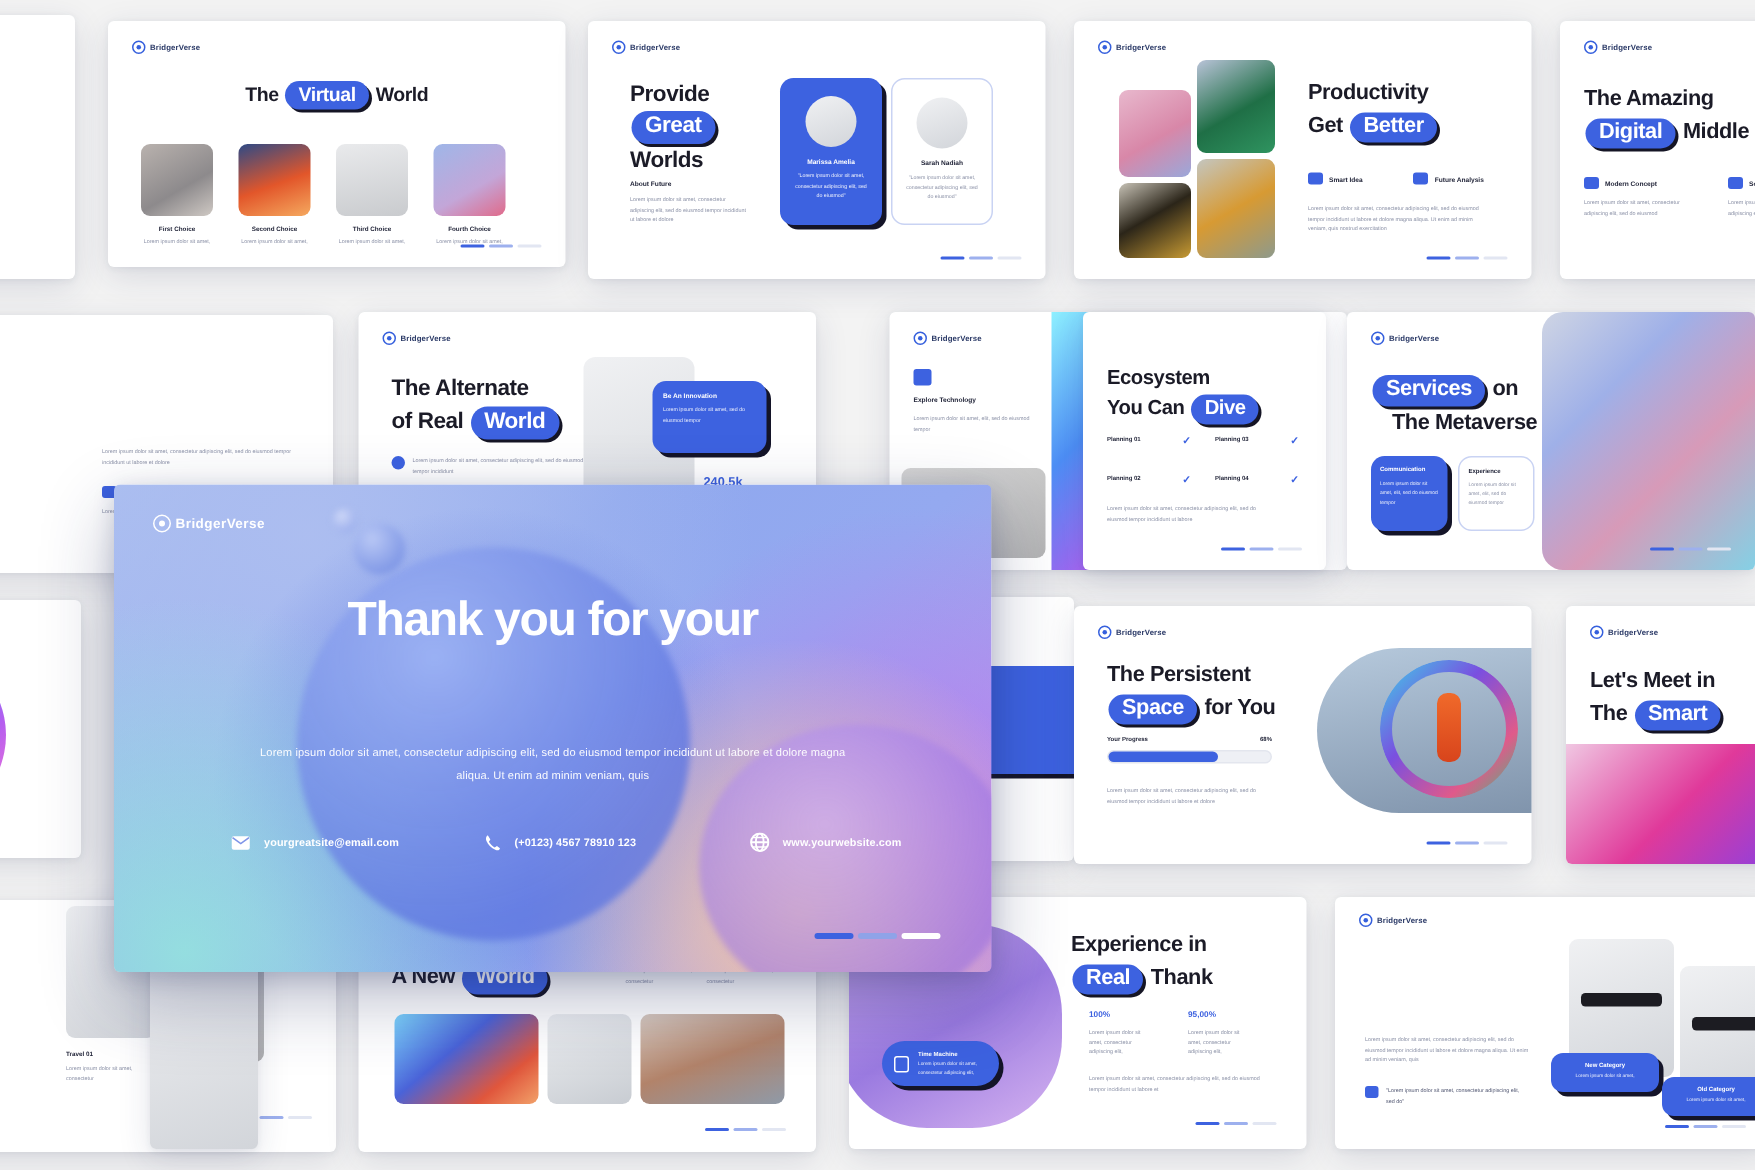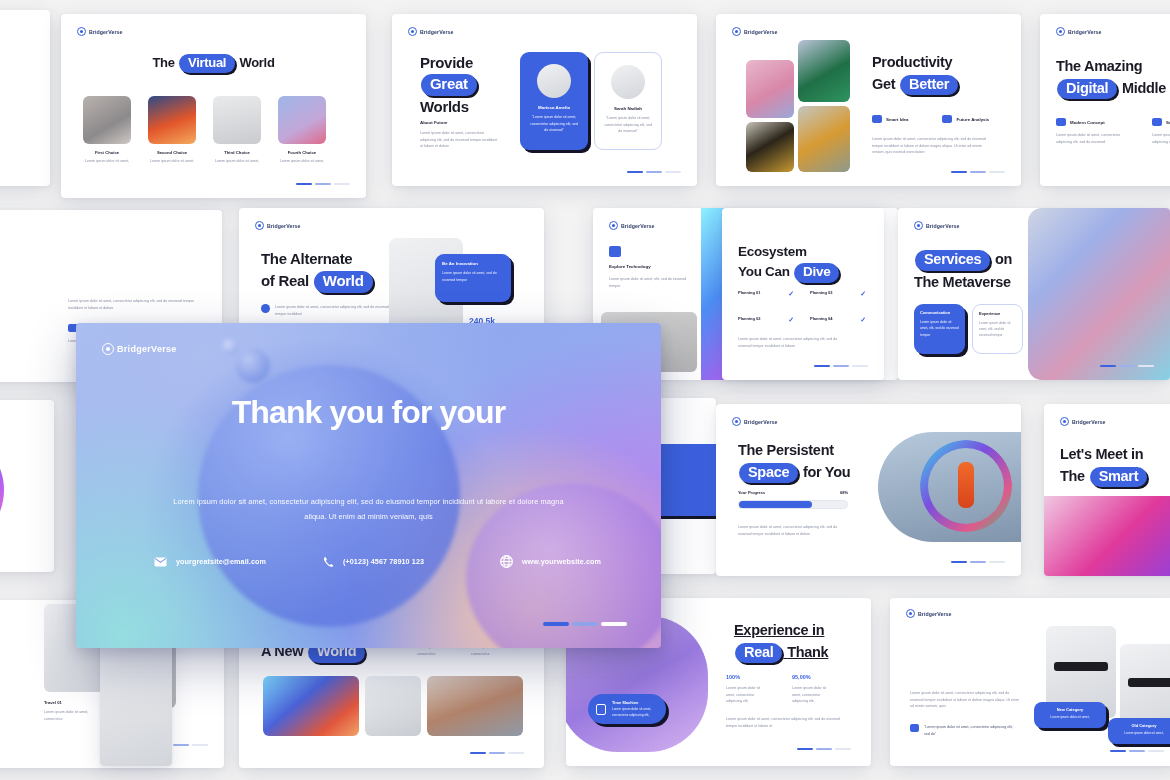--- a/index.html
+++ b/index.html
@@ -146,21 +146,21 @@
 
 <div id="stage">
 
   <div class="slide" style="left:-82px; top:10px; width:132px; height:176px;">
 
     <div class="body-txt" style="position:absolute; left:14px; top:88px; width:100px;">Lorem ipsum<br>dolor sit amet,</div>
     <div class="body-txt" style="position:absolute; left:14px; top:120px; width:100px;">Lorem ipsum dolor sit</div>
 
   </div>
 
-  <div class="slide" style="left:61px; top:14px; width:305px; height:184px;">
+  <div class="slide" style="left:72px; top:14px; width:305px; height:164px;">
     <div class="logo" style="left:16px; top:13px;">
       <span class="mark"></span>
       <span class="txt">BridgerVerse</span>
     </div>
     <div class="hl" style="position:absolute; left:0; right:0; top:40px; text-align:center;">
       <span>The</span>
       <span class="pill">Virtual</span>
       <span>World</span>
     </div>
     <div style="position:absolute; left:22px; top:82px; display:flex; gap:17px;">
@@ -359,21 +359,21 @@
 
   <div class="slide" style="left:898px; top:208px; width:272px; height:172px;">
     <div class="logo" style="left:16px; top:13px;">
       <span class="mark"></span>
       <span class="txt">BridgerVerse</span>
     </div>
     <div class="ph g-iri2" style="position:absolute; right:-8px; top:0; width:150px; height:172px; border-radius:14px 0 0 14px;"></div>
     <div class="hl" style="position:absolute; left:16px; top:42px; width:150px; font-size:14.5px;">
       <div><span class="pill">Services</span>
         <span>on</span></div>
-      <div style="margin-top:3px;">The Metaverse</div>
+      <div style="margin-top:3px;margin-left:14px;">The Metaverse</div>
     </div>
     <div class="card-blue" style="position:absolute; left:16px; top:96px; width:51px; height:50px; padding:6px;">
       <div style="font-size:4px;font-weight:700;">Communication</div>
       <div style="font-size:3.3px;line-height:1.9;margin-top:4px;opacity:.92;">Lorem ipsum dolor sit amet, elit, sed do eiusmod tempor</div>
     </div>
     <div class="card-out" style="position:absolute; left:74px; top:96px; width:51px; height:50px; padding:6px;">
       <div class="sub-ttl" style="font-size:4px;">Experience</div>
       <div class="body-txt" style="font-size:3.3px;margin-top:4px;">Lorem ipsum dolor sit amet, elit, sed do eiusmod tempor</div>
     </div>
     <div class="pager" style="right:16px; bottom:13px;">
@@ -472,21 +472,21 @@
     <div class="ph g-room" style="position:absolute; left:188px; top:72px; width:96px; height:60px;"></div>
     <div class="pager" style="right:20px; bottom:14px;">
         <i class="a"></i>
         <i class="b"></i>
         <i class="c"></i>
       </div>
   </div>
 
   <div class="slide" style="left:566px; top:598px; width:305px; height:168px;">
     <div class="ph g-purple" style="position:absolute; left:-8px; top:18px; width:150px; height:136px; border-radius:60px;"></div>
-    <div class="hl" style="position:absolute; left:168px; top:24px; width:140px; font-size:14.5px;text-decoration:underline;">
+    <div class="hl" style="position:absolute; left:148px; top:24px; width:140px; font-size:14.5px;">
       <div>Experience in</div>
       <div style="margin-top:3px;"><span class="pill">Real</span>
         <span>Thank</span></div>
     </div>
     <div style="position:absolute; left:160px; top:76px; display:flex; gap:24px;">
       <div style="width:42px;">
         <div style="font-size:5.5px;font-weight:700;color:#3d62e0;">100%</div>
         <div class="body-txt" style="margin-top:5px;">Lorem ipsum dolor sit amet, consectetur adipiscing elit,</div>
       </div>
       <div style="width:42px;">

